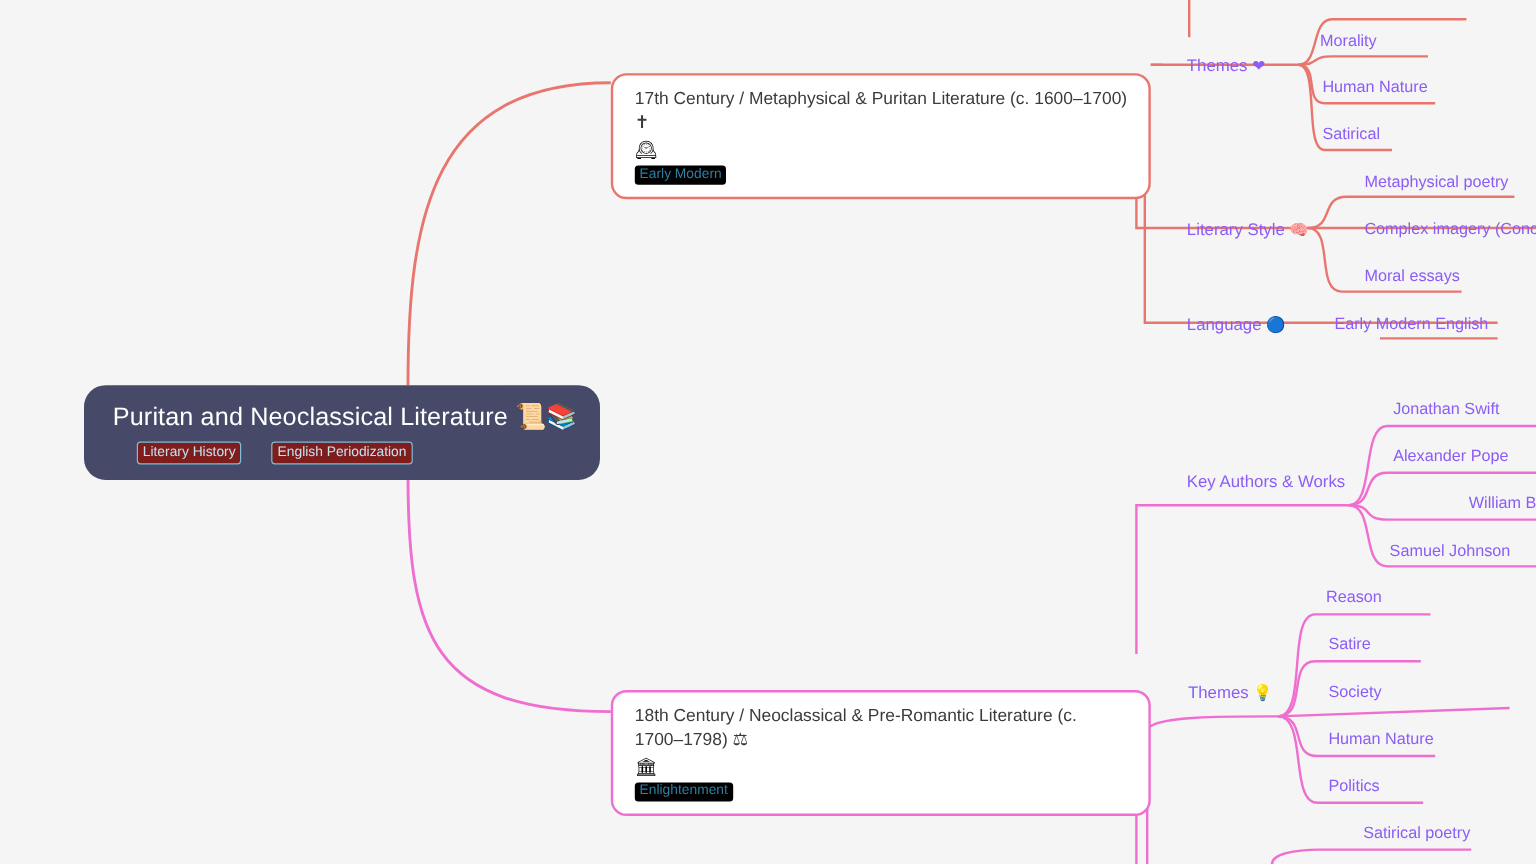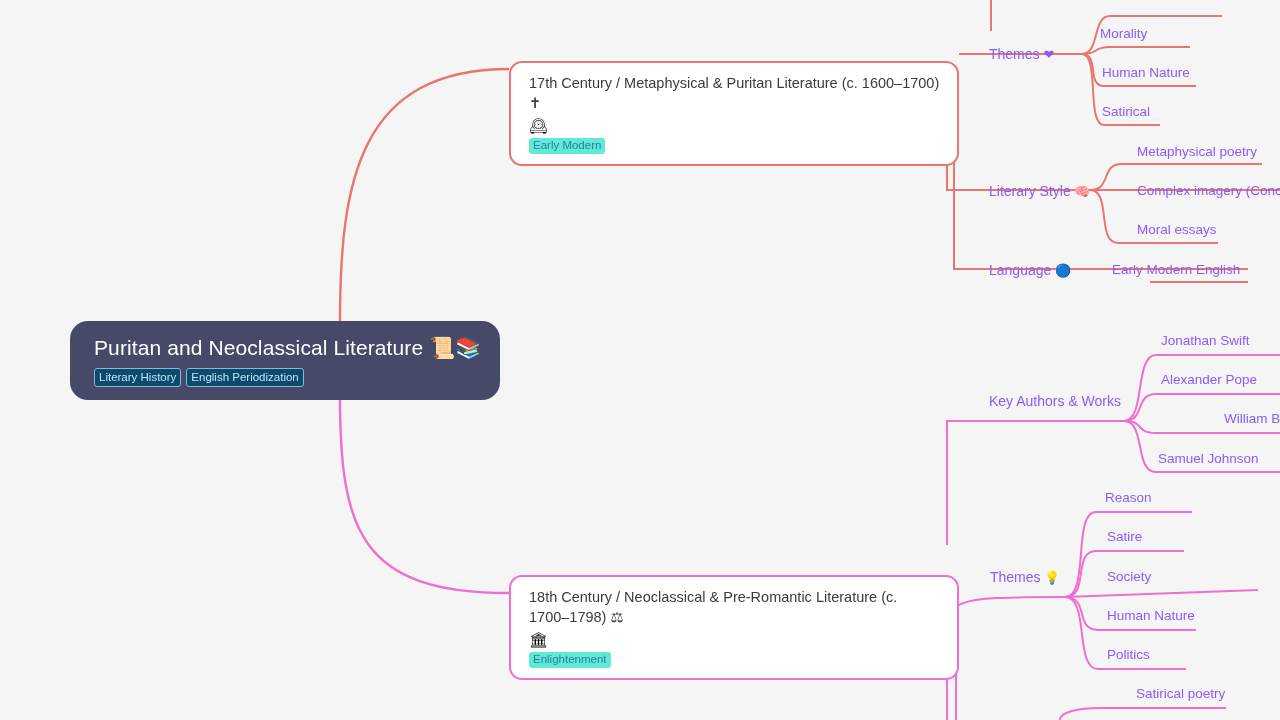--- a/index.html
+++ b/index.html
@@ -50,25 +50,26 @@
   }
   .root-tags {
     margin-top: 7px;
     display: flex;
     gap: 5px;
   }
   .root-tag {
     font-size: 11.5px;
     line-height: 14px;
     color: #bfe3f2;
-    background: #0c4a6e;
+    background: #7f1d1d;
     border: 1px solid #7fbcd6;
     border-radius: 3px;
     padding: 1px 4px 2px 4px;
     white-space: nowrap;
+    margin-left: 20px;
   }
 
   
   .period-node {
     position: absolute;
     box-sizing: border-box;
     background: #ffffff;
     border-radius: 13px;
     border: 2px solid;
     padding: 11px 16px 10px 18px;
@@ -87,21 +88,21 @@
     margin-top: 3px;
     font-size: 15px;
     line-height: 19px;
   }
   .period-tag {
     display: inline-block;
     margin-top: 2px;
     font-size: 11.5px;
     line-height: 15px;
     color: #2d7fa0;
-    background: #5eead4;
+    background: #000000;
     border-radius: 3px;
     padding: 0px 4px 1px 4px;
     white-space: nowrap;
   }
 
   
   .topic {
     position: absolute;
     font-size: 14px;
     line-height: 18px;

